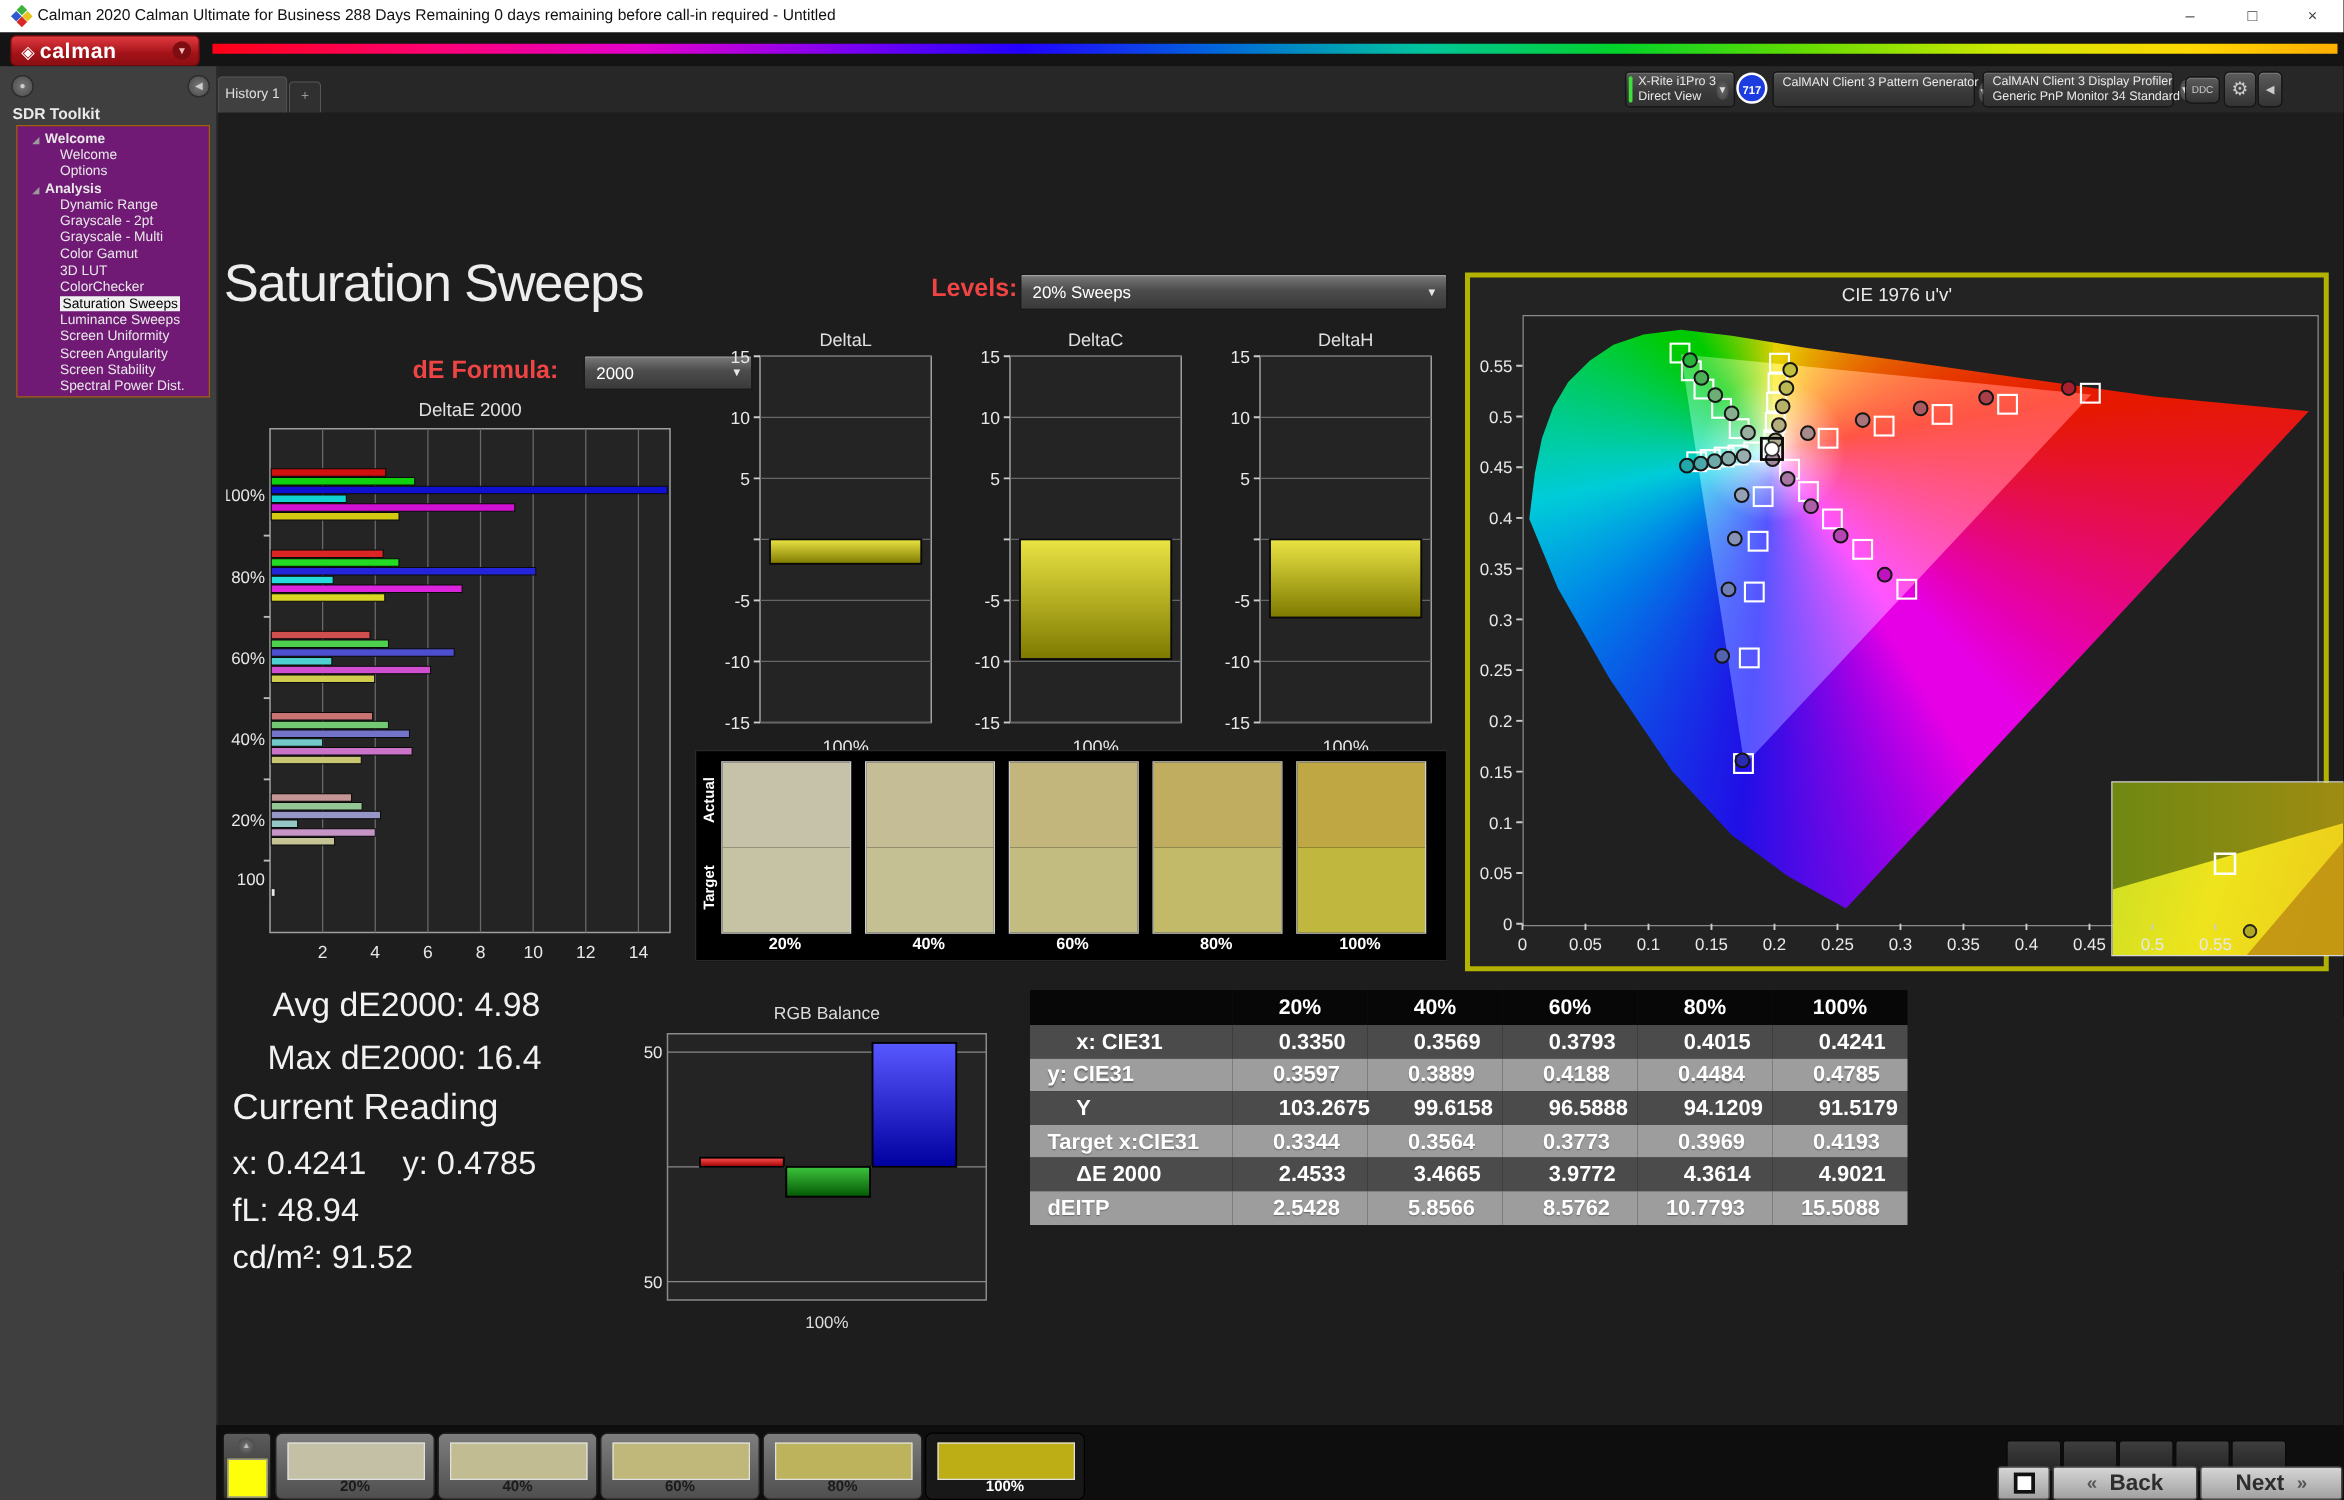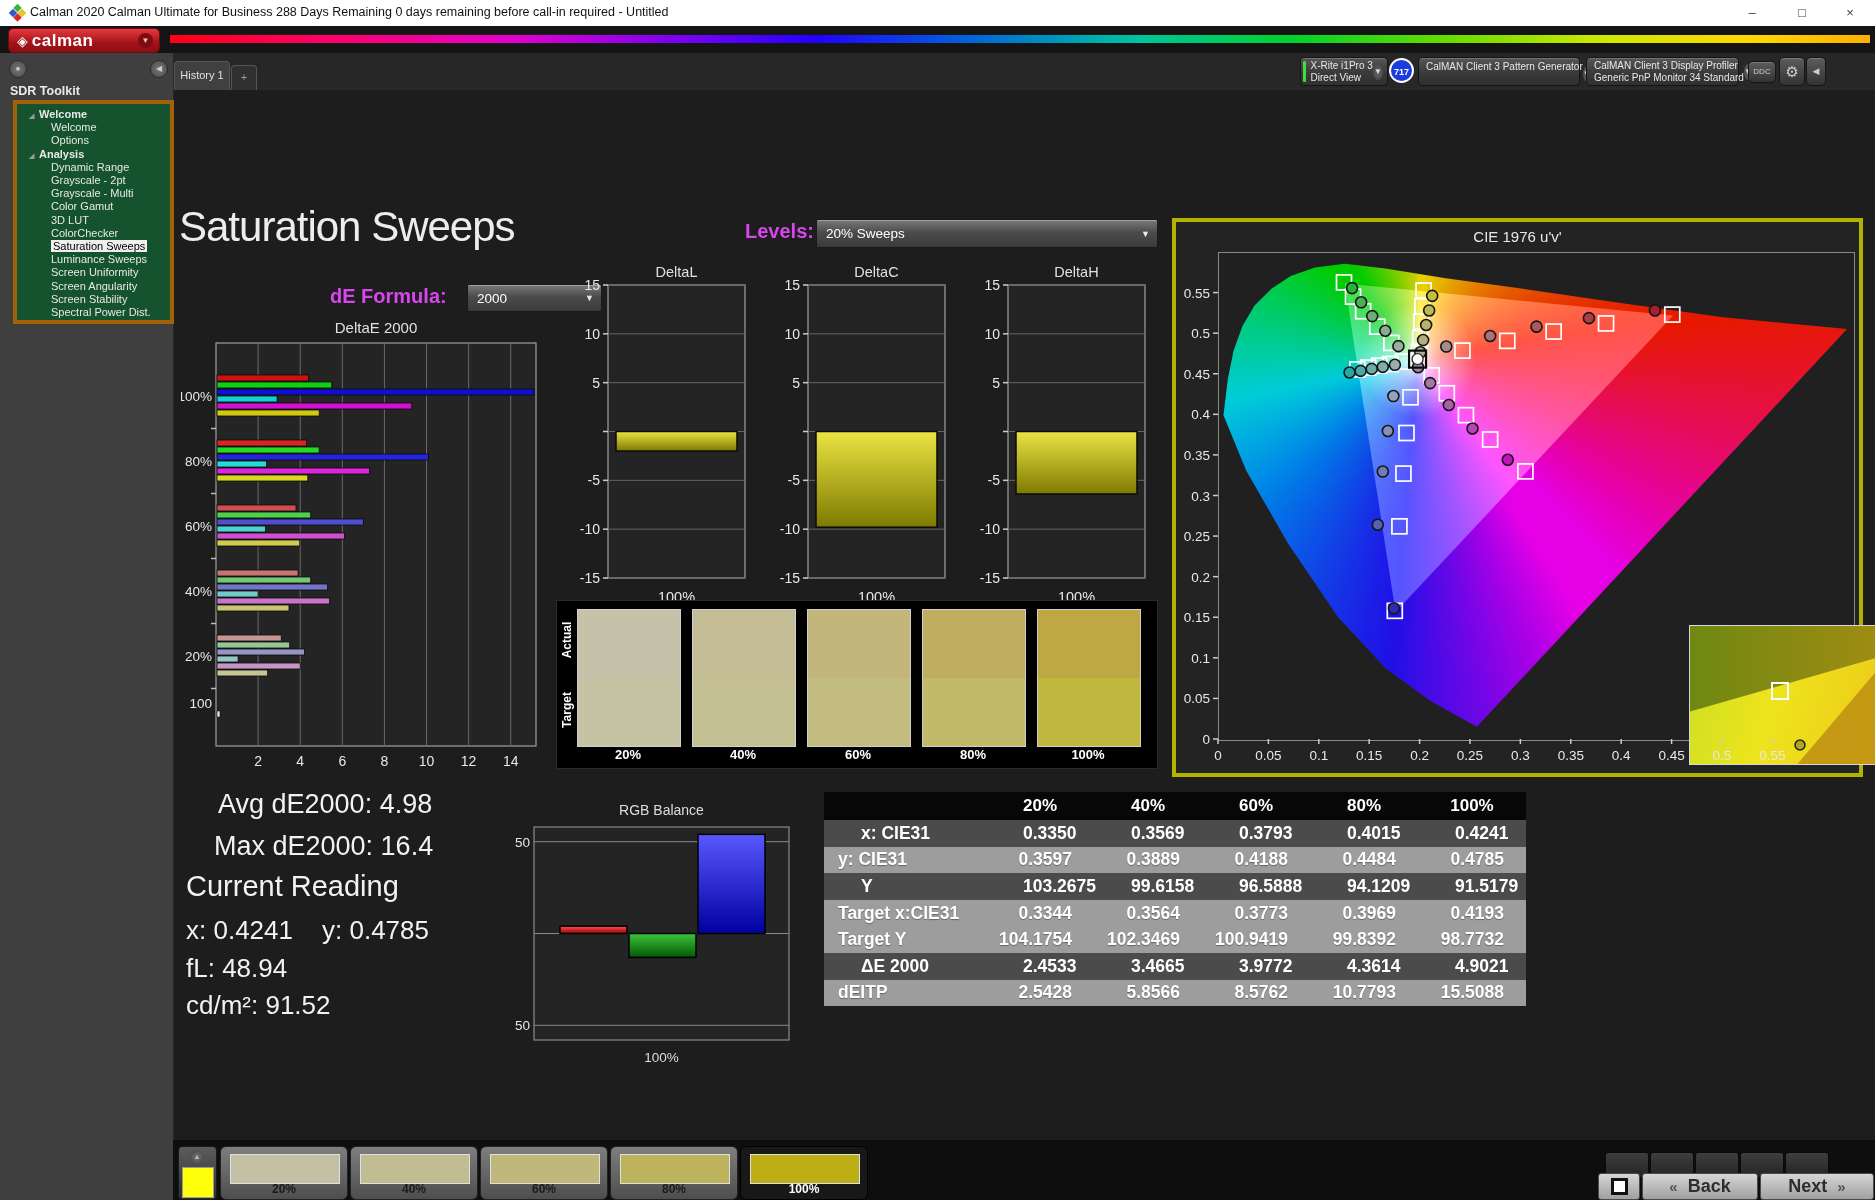--- a/index.html
+++ b/index.html
@@ -30,29 +30,29 @@
   .toolbtn .lines{margin-left:5px;font-size:10px;line-height:11.5px;white-space:nowrap;}
   .toolbtn .chev{margin-left:auto;margin-right:4px;width:16px;height:16px;border-radius:50%;
      background:radial-gradient(#6a6a6a,#3a3a3a);color:#ddd;font-size:8px;line-height:16px;text-align:center;}
   .roundbtn{position:absolute;border-radius:5px;border:1px solid #151515;background:linear-gradient(#5c5c5c,#333);
      color:#ccc;text-align:center;box-shadow:inset 0 1px rgba(255,255,255,.2);}
   
   #sidebar{left:0;top:53px;width:173px;height:1147px;background:#3f3f3f;border-right:1px solid #262626;}
   .sbarround{position:absolute;width:16px;height:16px;border-radius:50%;background:radial-gradient(#777,#484848);
      border:1px solid #2c2c2c;color:#ccc;font-size:8px;line-height:15px;text-align:center;}
   #sdr-title{position:absolute;left:10px;top:31px;color:#eaeaea;font-size:12.5px;font-weight:bold;}
-  #treepanel{position:absolute;left:13px;top:47px;width:153px;height:216px;background:#14532d;border:4px solid #a16207;overflow:hidden;}
+  #treepanel{position:absolute;left:13px;top:47px;width:153px;height:216px;background:#701a75;border:1px solid #a16207;overflow:hidden;}
   .treeitem{position:relative;font-size:11px;line-height:13.2px;color:#e8e8e8;white-space:nowrap;}
   .treeitem.lvl0{padding-left:22px;font-weight:bold;}
   .treeitem.lvl1{padding-left:34px;}
   .treeitem .exp{position:absolute;left:12px;top:1px;color:#9a9a9a;font-size:7px;}
   .treeitem .sel{background:#efefef;color:#000;padding:0 2px;}
   
   #page-title{left:179px;top:203px;font-size:42px;color:#ededed;letter-spacing:-1px;}
-  .fieldlabel{color:#d946ef;font-size:20px;font-weight:bold;}
+  .fieldlabel{color:#ef4444;font-size:20px;font-weight:bold;}
   .dropdown{position:absolute;background:linear-gradient(#7a7a7a,#4c4c4c 45%,#3a3a3a);border:1px solid #191919;
     border-radius:2px;color:#fff;font-size:13.5px;display:flex;align-items:center;box-shadow:inset 0 1px rgba(255,255,255,.3);}
   .dropdown .val{margin-left:9px;}
   .dropdown .arr{margin-left:auto;margin-right:7px;font-size:9px;color:#e8e8e8;}
   svg text{font-family:"Liberation Sans",sans-serif;}
   
   #swatchpanel{left:556px;top:600px;width:600px;height:167px;background:#000;border:1px solid #2a2a2a;}
   .rotlabel{position:absolute;color:#fff;font-size:12px;font-weight:bold;transform:rotate(-90deg);transform-origin:center;}
   .swcol .half{position:absolute;left:0;width:100%;height:50%;}
   .swlabel{position:absolute;color:#fff;font-size:13px;font-weight:bold;text-align:center;}
@@ -605,28 +605,20 @@
             <td class="num">91.5179</td>
           </tr>
           <tr class="lite">
             <td class="lbl">Target x:CIE31</td>
             <td class="num">0.3344</td>
             <td class="num">0.3564</td>
             <td class="num">0.3773</td>
             <td class="num">0.3969</td>
             <td class="num">0.4193</td>
           </tr>
-          <tr class="lite">
-            <td class="lbl">Target Y</td>
-            <td class="num">104.1754</td>
-            <td class="num">102.3469</td>
-            <td class="num">100.9419</td>
-            <td class="num">99.8392</td>
-            <td class="num">98.7732</td>
-          </tr>
           <tr class="dark">
             <td class="lbl">ΔE 2000</td>
             <td class="num">2.4533</td>
             <td class="num">3.4665</td>
             <td class="num">3.9772</td>
             <td class="num">4.3614</td>
             <td class="num">4.9021</td>
           </tr>
           <tr class="lite">
             <td class="lbl">dEITP</td>

